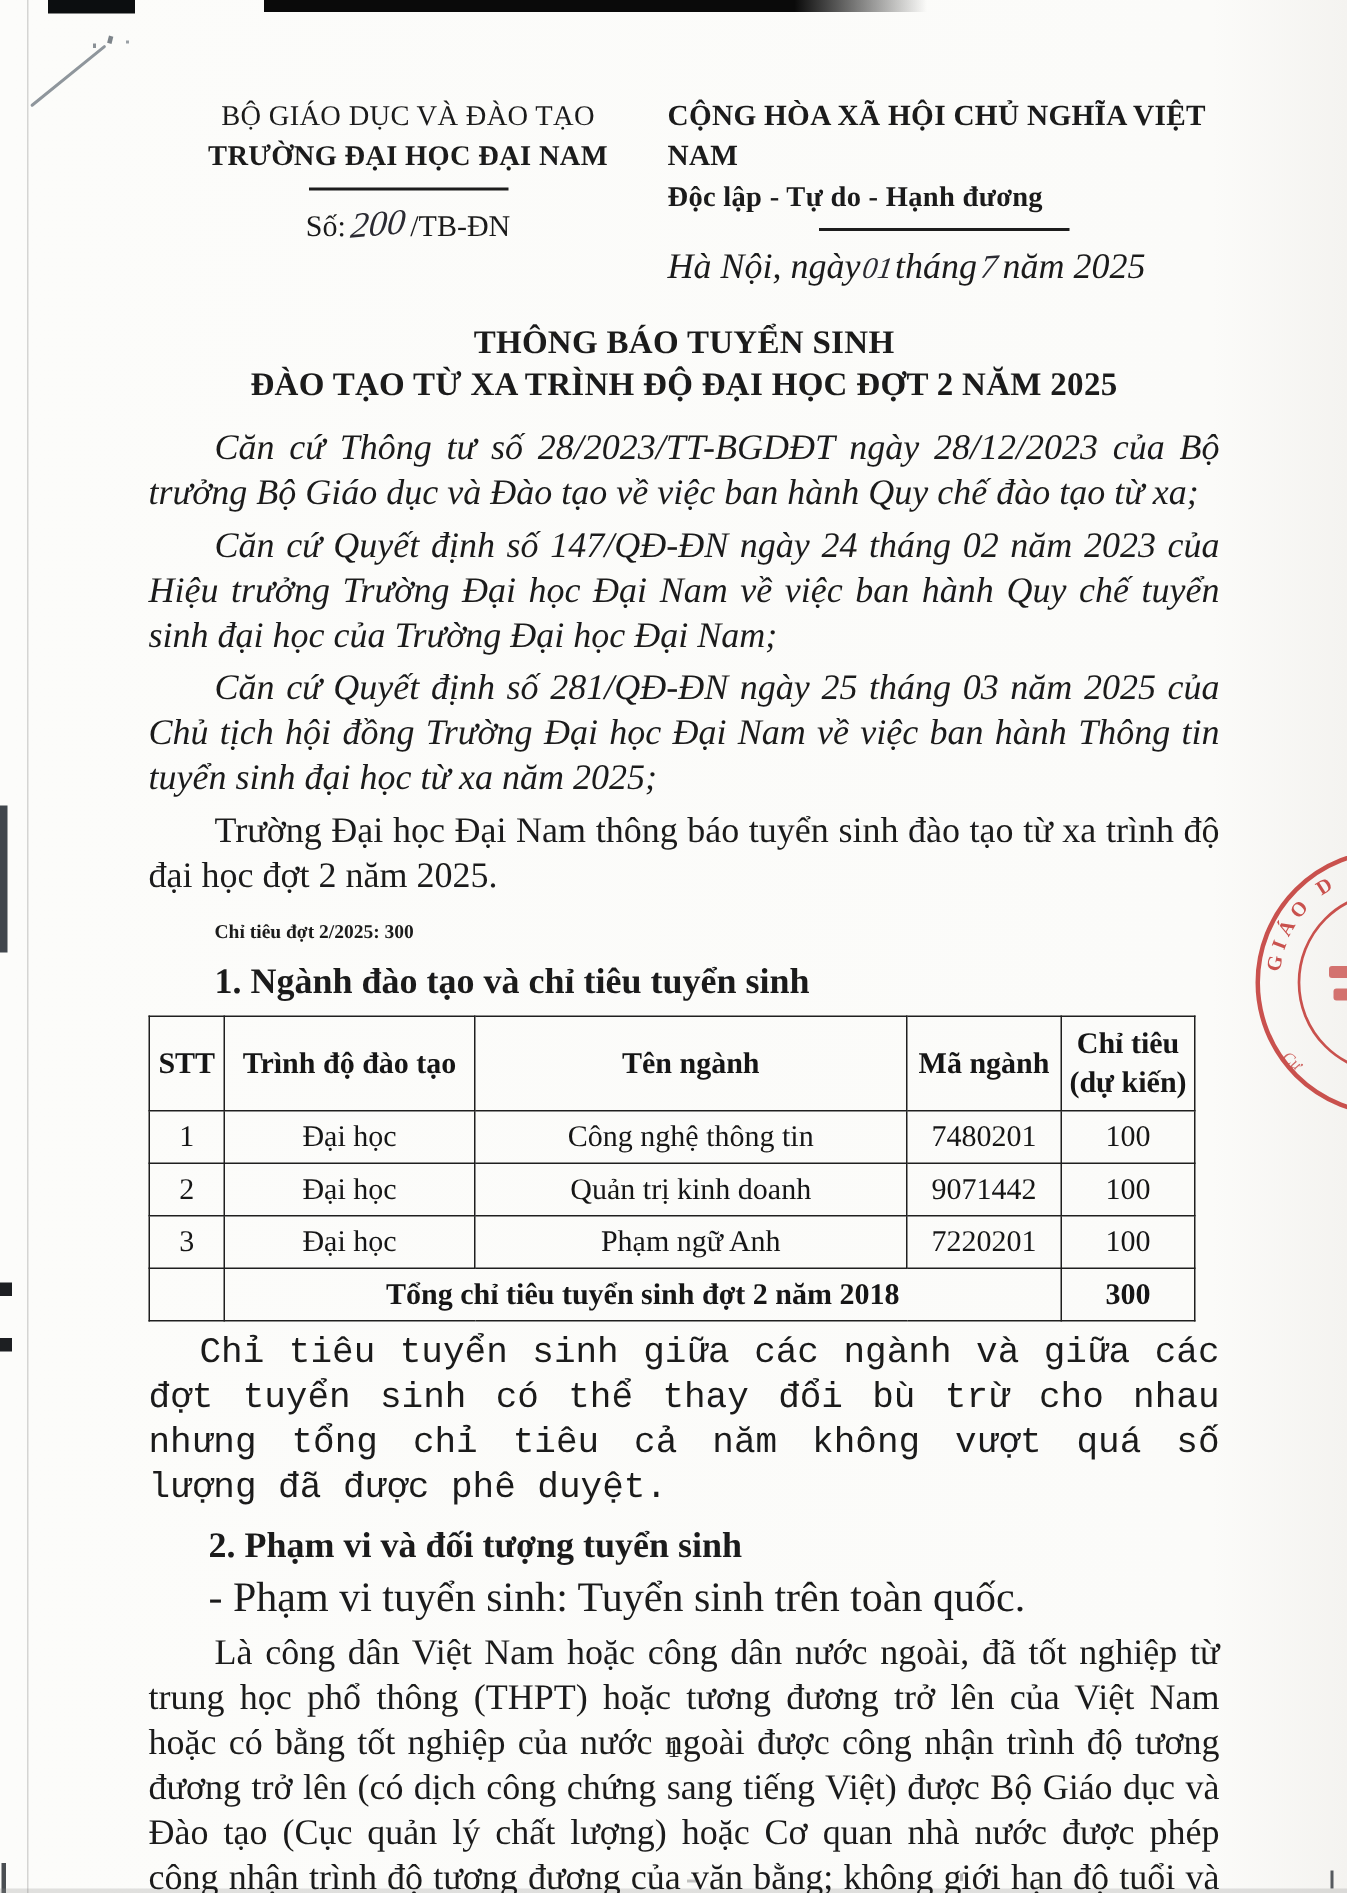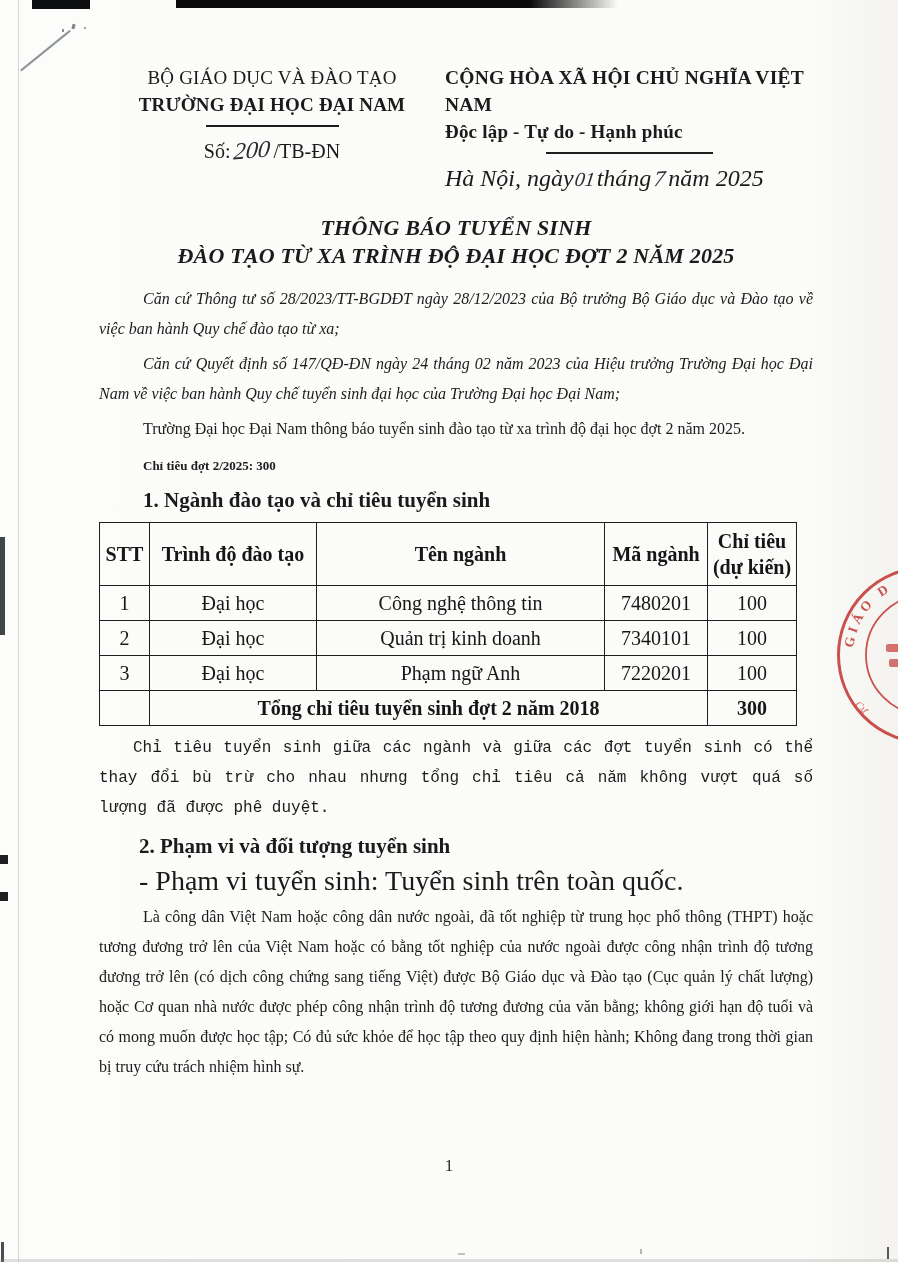--- a/index.html
+++ b/index.html
@@ -44,26 +44,26 @@
   .rule-right{width:167px;}
   .doc-no{margin-top:13px;font-size:20px;}
   .date-line{margin-top:11px;font-size:20px;}
   .it{font-style:italic;}
   .handwritten{display:inline-block;font-style:italic;color:#2b2b33;}
   .hw-no{font-size:24px;transform:skewX(-10deg) rotate(-5deg);margin:0 4px 0 3px;line-height:18px;}
   .hw-day{font-size:20px;transform:skewX(-8deg);margin:0 2px 0 1px;}
   .hw-month{font-size:22px;transform:skewX(-10deg) rotate(-4deg);margin:0 3px;line-height:16px;}
   .date-line .it{font-size:24px;}
   .doc-title{margin-top:22px;text-align:center;font-weight:bold;}
-  .doc-title div{font-size:22px;line-height:28px;letter-spacing:.2px;font-style:italic;}
-  .para{margin:0;font-size:16px;line-height:30px;text-align:justify;text-indent:44px;}
+  .doc-title div{font-size:22px;line-height:28px;letter-spacing:.2px;}
+  .para{margin:0;font-size:24px;line-height:30px;text-align:justify;text-indent:44px;}
   .para + .para{margin-top:5px;}
   .preamble-start{margin-top:14px;}
   .quota-line{margin:9px 0 0 44px;font-weight:bold;font-size:13px;line-height:26px;}
-  .sec-heading{margin:8px 0 0 44px;font-weight:bold;font-size:21px;line-height:27px;}
+  .sec-heading{margin:8px 0 0 44px;font-weight:bold;font-size:24px;line-height:27px;}
   .sec-heading2{margin:10px 0 0 40px;}
   .bullet{margin:7px 0 0 40px;font-size:28px;line-height:28px;}
   .note-para{text-indent:34px;margin-top:7px;font-family:Liberation Mono, monospace;}
   .body-para{margin-top:7px;line-height:30px;}
   
   table.quota{border-collapse:collapse;margin:8px 0 0 0;table-layout:fixed;width:697px;}
   table.quota th,table.quota td{border:1.7px solid #1f1f1f;color:#161616;overflow:hidden;}
   table.quota th{font-size:20px;font-weight:bold;text-align:center;padding:4px 1px;height:54px;vertical-align:middle;}
   table.quota td{font-size:20px;height:32px;text-align:center;vertical-align:middle;padding:1px 2px;}
   td.major{text-align:left;padding-left:9px;}
@@ -113,35 +113,36 @@
       <div class="lh-left">
         <div class="lh-line">BỘ GIÁO DỤC VÀ ĐÀO TẠO</div>
         <div class="lh-line bold">TRƯỜNG ĐẠI HỌC ĐẠI NAM</div>
         <div class="rule rule-left"></div>
         <div class="doc-no">
           <span>Số:</span><span class="handwritten hw-no">200</span><span>/TB-ĐN</span>
         </div>
       </div>
       <div class="lh-right">
         <div class="lh-line bold sz20">CỘNG HÒA XÃ HỘI CHỦ NGHĨA VIỆT NAM</div>
-        <div class="lh-line bold">Độc lập - Tự do - Hạnh phúc</div>
+        <div class="lh-line bold">Độc lập - Tự do - Hạnh đương</div>
         <div class="rule rule-right"></div>
         <div class="date-line">
           <span class="it">Hà Nội, ngày</span><span class="handwritten hw-day">01</span><span class="it">tháng</span><span class="handwritten hw-month">7</span><span class="it">năm 2025</span>
         </div>
       </div>
     </div>
 
     <div class="doc-title">
       <div>THÔNG BÁO TUYỂN SINH</div>
       <div>ĐÀO TẠO TỪ XA TRÌNH ĐỘ ĐẠI HỌC ĐỢT 2 NĂM 2025</div>
     </div>
 
     <p class="para it preamble-start">Căn cứ Thông tư số 28/2023/TT-BGDĐT ngày 28/12/2023 của Bộ trưởng Bộ Giáo dục và Đào tạo về việc ban hành Quy chế đào tạo từ xa;</p>
     <p class="para it">Căn cứ Quyết định số 147/QĐ-ĐN ngày 24 tháng 02 năm 2023 của Hiệu trưởng Trường Đại học Đại Nam về việc ban hành Quy chế tuyển sinh đại học của Trường Đại học Đại Nam;</p>
+    <p class="para it">Căn cứ Quyết định số 281/QĐ-ĐN ngày 25 tháng 03 năm 2025 của Chủ tịch hội đồng Trường Đại học Đại Nam về việc ban hành Thông tin tuyển sinh đại học từ xa năm 2025;</p>
     <p class="para">Trường Đại học Đại Nam thông báo tuyển sinh đào tạo từ xa trình độ đại học đợt 2 năm 2025.</p>
 
     <div class="quota-line">Chỉ tiêu đợt 2/2025: 300</div>
     <div class="sec-heading">1. Ngành đào tạo và chỉ tiêu tuyển sinh</div>
 
     <table class="quota">
       <colgroup>
         <col style="width:50px">
           <col style="width:167px">
           <col style="width:288px">
@@ -163,21 +164,21 @@
         <td>1</td>
         <td>Đại học</td>
         <td class="major">Công nghệ thông tin</td>
         <td>7480201</td>
         <td>100</td>
       </tr>
       <tr>
         <td>2</td>
         <td>Đại học</td>
         <td class="major">Quản trị kinh doanh</td>
-        <td>7340101</td>
+        <td>9071442</td>
         <td>100</td>
       </tr>
       <tr>
         <td>3</td>
         <td>Đại học</td>
         <td class="major">Phạm ngữ Anh</td>
         <td>7220201</td>
         <td>100</td>
       </tr>
       <tr>

